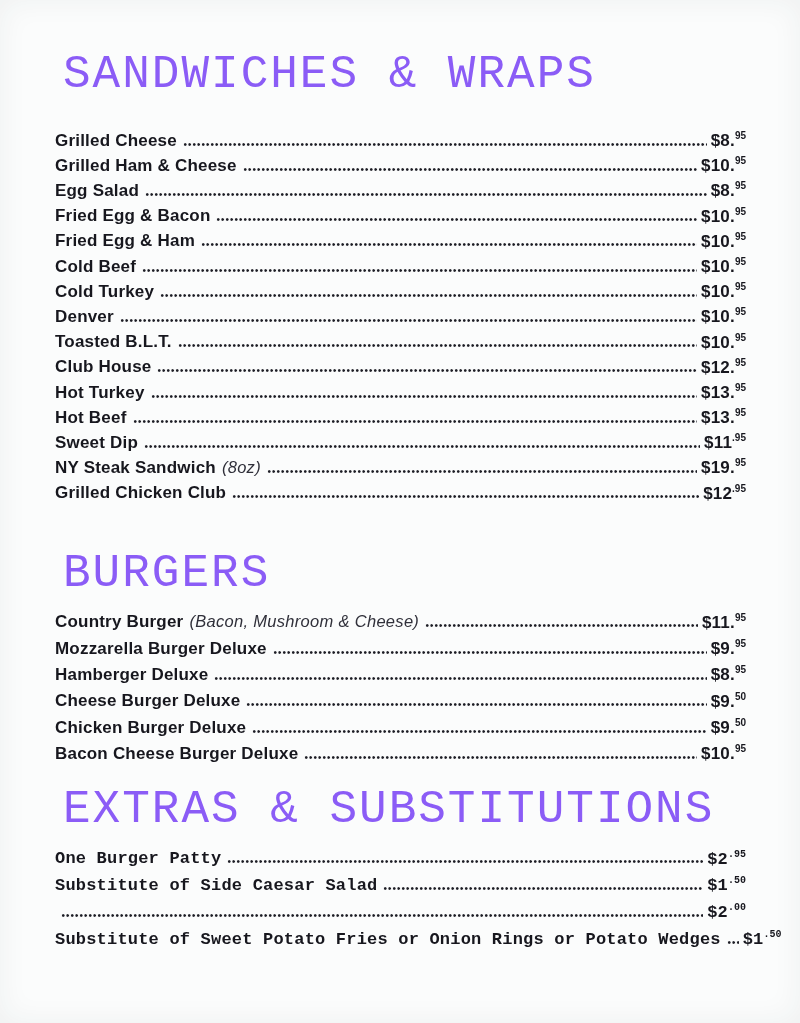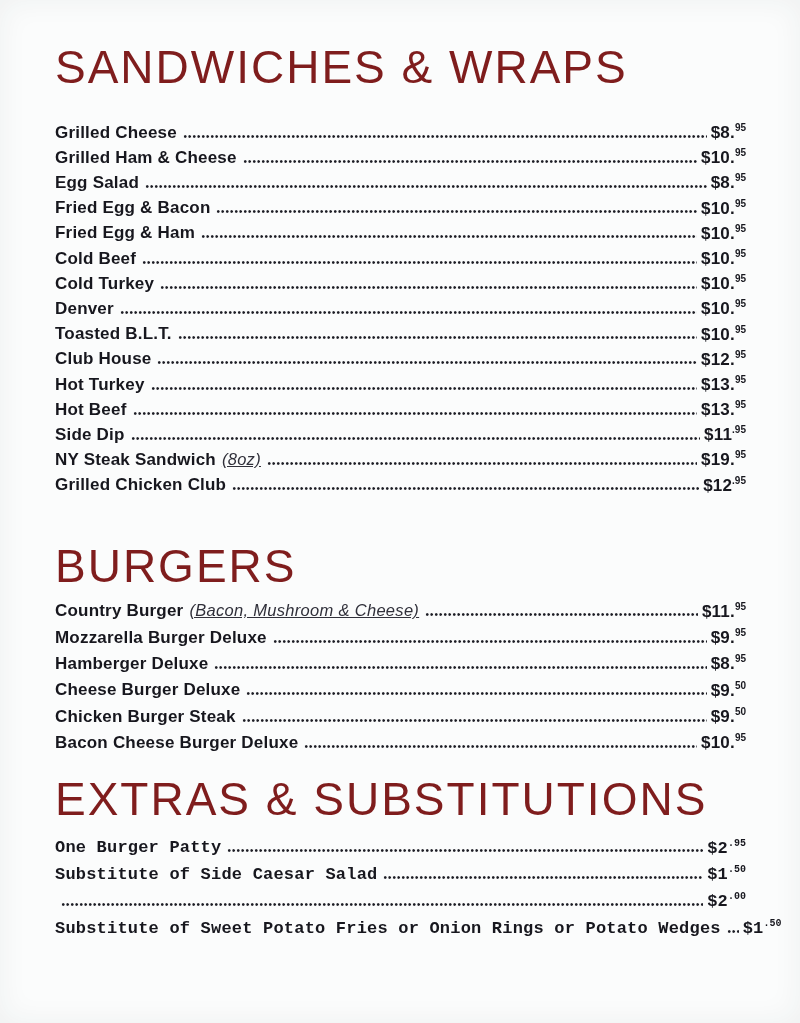--- a/index.html
+++ b/index.html
@@ -8,27 +8,27 @@
     width:800px;height:1023px;
     box-sizing:border-box;
     background:#fbfcfc;
     box-shadow:inset 0 0 30px rgba(40,45,50,.06);
     padding:44px 54px 0 55px;
     font-family:"Liberation Sans", sans-serif;
     color:#17171e;
     overflow:hidden;
   }
   .title{
-    margin:0;
+    margin:8px;
     font-size:46px;
     line-height:46px;
     font-weight:300;
     letter-spacing:2px;
-    color:#7f1d1d;
-    font-family:Liberation Sans, sans-serif;
+    color:#8b5cf6;
+    font-family:Liberation Mono, monospace;
   }
   .title.t2{margin-top:50px;}
   .title.t3{margin-top:24px;}
   .items{margin-top:25px;}
   .items.s2{margin-top:5px;}
   .items.s3{margin-top:9px;font-family:Liberation Mono, monospace;}
   .row{
     display:flex;
     align-items:baseline;
     font-size:17px;
@@ -42,21 +42,20 @@
   .items.s3 .row{height:26.8px;line-height:26.8px;}
   .nm{flex:0 0 auto;}
   .detail{
     flex:0 0 auto;
     font-weight:400;
     font-style:italic;
     color:#30303a;
     margin-left:6px;
     font-size:16.5px;
     letter-spacing:.3px;
-    text-decoration:underline;
   }
   .leader{
     flex:1 1 auto;
     min-width:12px;
     height:3px;
     margin:0 4px 0 6px;
     background-image:radial-gradient(circle at 2.2px 50%, #1d1d25 1.12px, rgba(0,0,0,0) 1.5px);
     background-size:4.5px 3px;
     background-repeat:repeat-x;
   }
@@ -138,21 +137,21 @@
         <span class="nm">Hot Turkey</span>
         <span class="leader"></span>
         <span class="price"><span>$13.</span><sup>95</sup></span>
       </div>
     <div class="row">
         <span class="nm">Hot Beef</span>
         <span class="leader"></span>
         <span class="price"><span>$13.</span><sup>95</sup></span>
       </div>
     <div class="row">
-        <span class="nm">Side Dip</span>
+        <span class="nm">Sweet Dip</span>
         <span class="leader"></span>
         <span class="price"><span>$11</span><sup>.95</sup></span>
       </div>
     <div class="row">
         <span class="nm">NY Steak Sandwich</span>
         <span class="detail">(8oz)</span>
         <span class="leader"></span>
         <span class="price"><span>$19.</span><sup>95</sup></span>
       </div>
     <div class="row">
@@ -179,21 +178,21 @@
         <span class="nm">Hamberger Deluxe</span>
         <span class="leader"></span>
         <span class="price"><span>$8.</span><sup>95</sup></span>
       </div>
     <div class="row">
         <span class="nm">Cheese Burger Deluxe</span>
         <span class="leader"></span>
         <span class="price"><span>$9.</span><sup>50</sup></span>
       </div>
     <div class="row">
-        <span class="nm">Chicken Burger Steak</span>
+        <span class="nm">Chicken Burger Deluxe</span>
         <span class="leader"></span>
         <span class="price"><span>$9.</span><sup>50</sup></span>
       </div>
     <div class="row">
         <span class="nm">Bacon Cheese Burger Deluxe</span>
         <span class="leader"></span>
         <span class="price"><span>$10.</span><sup>95</sup></span>
       </div>
   </div>
 

